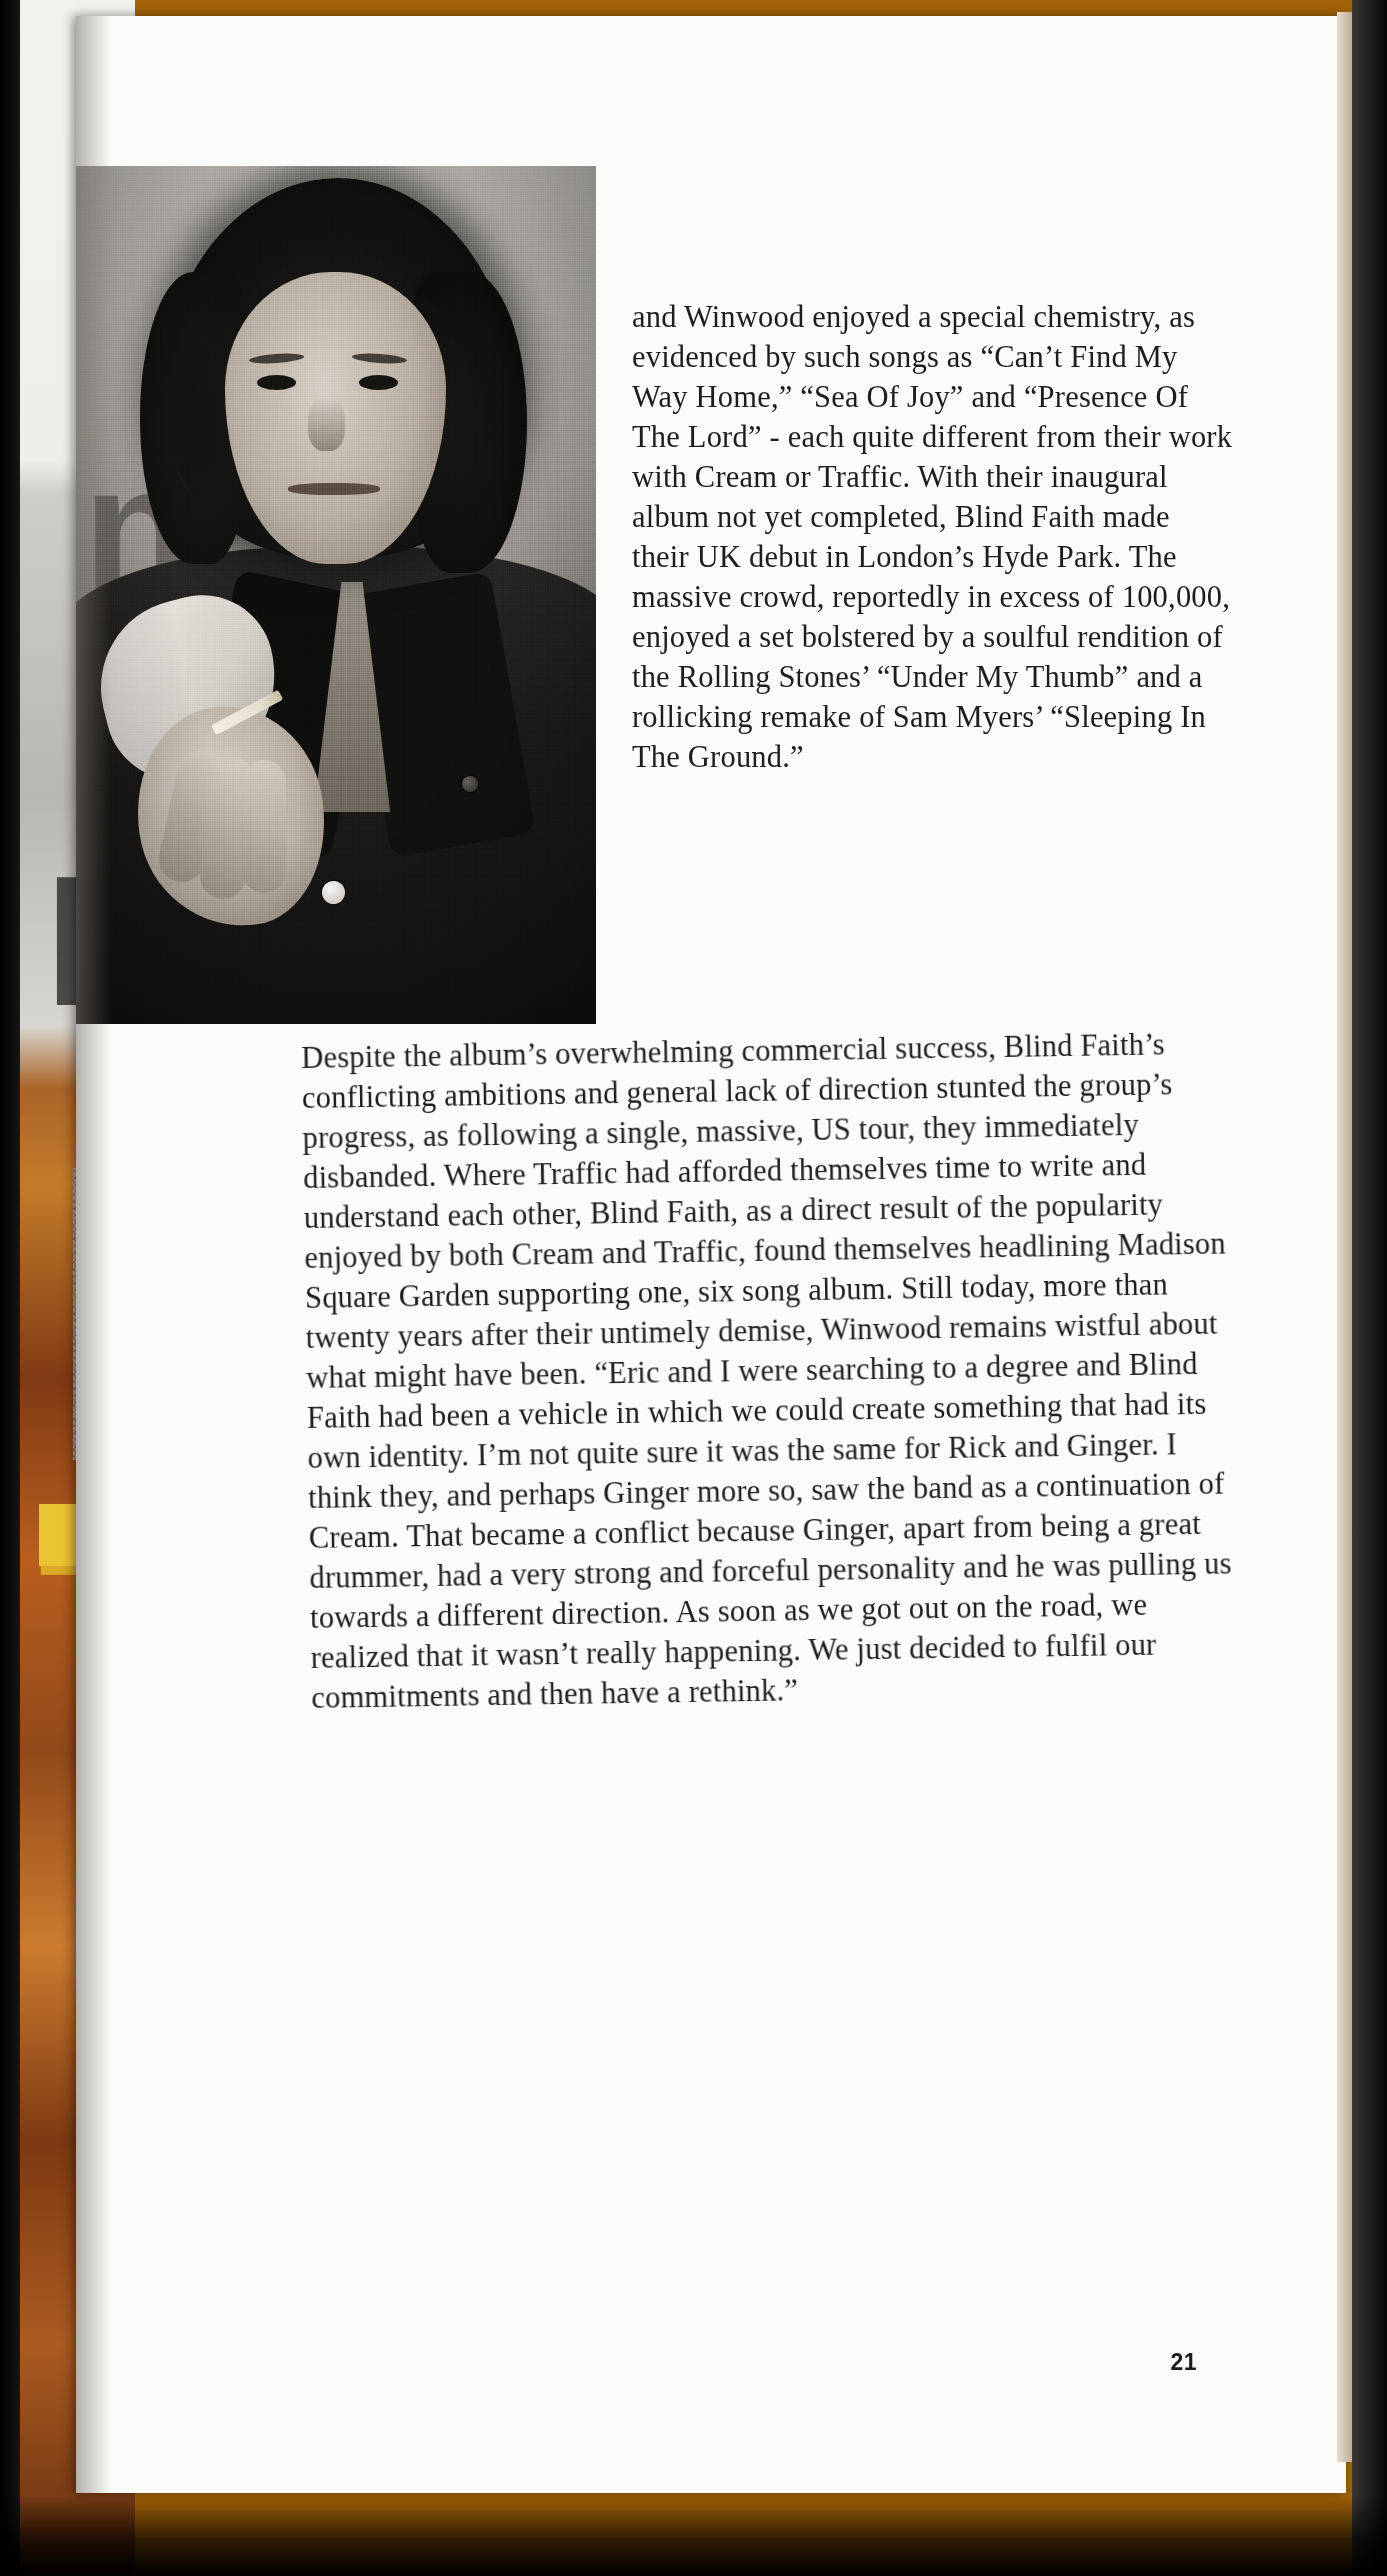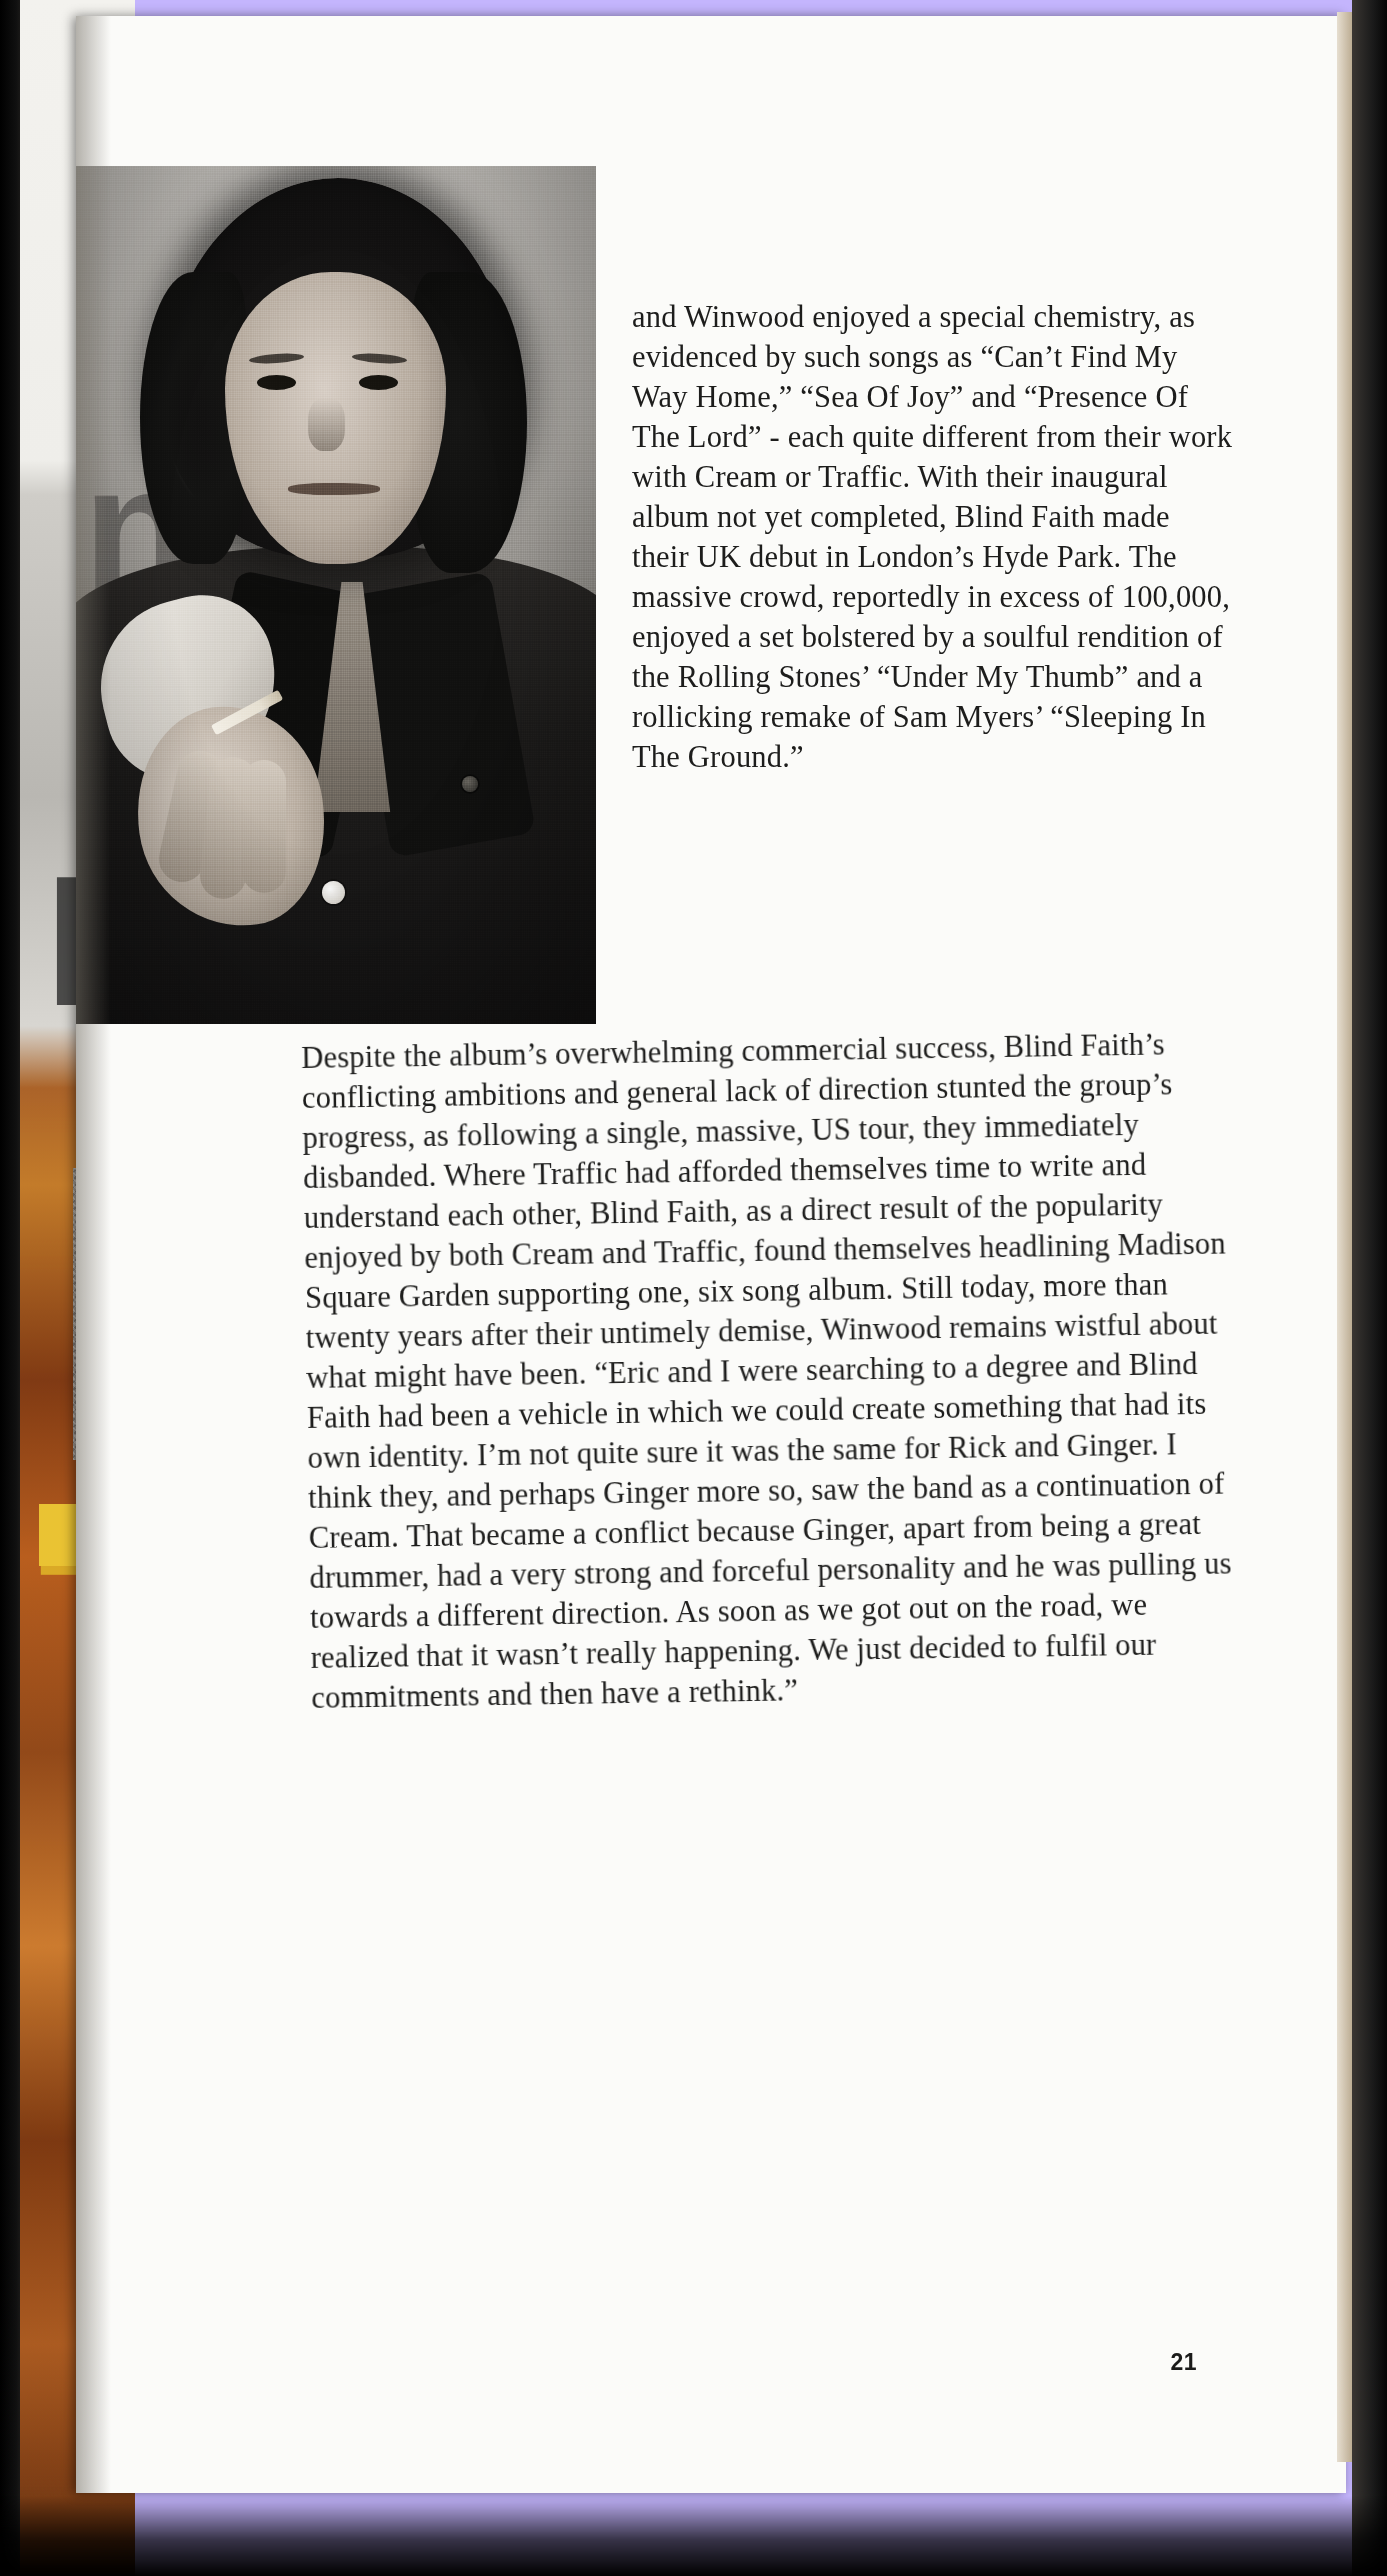--- a/index.html
+++ b/index.html
@@ -12,21 +12,21 @@
     height: 2576px;
     overflow: hidden;
     font-family: "Liberation Serif", serif;
   }
 
   
   .scene {
     position: relative;
     width: 1387px;
     height: 2576px;
-    background: #c4b5fd;
+    background: #a16207;
     overflow: hidden;
   }
 
   
   .spine-dark {
     position: absolute;
     left: 0; top: 0;
     width: 26.5px; height: 2576px;
     background: linear-gradient(to right, #000 0%, #101010 60%, #2a2724 100%);
   }

